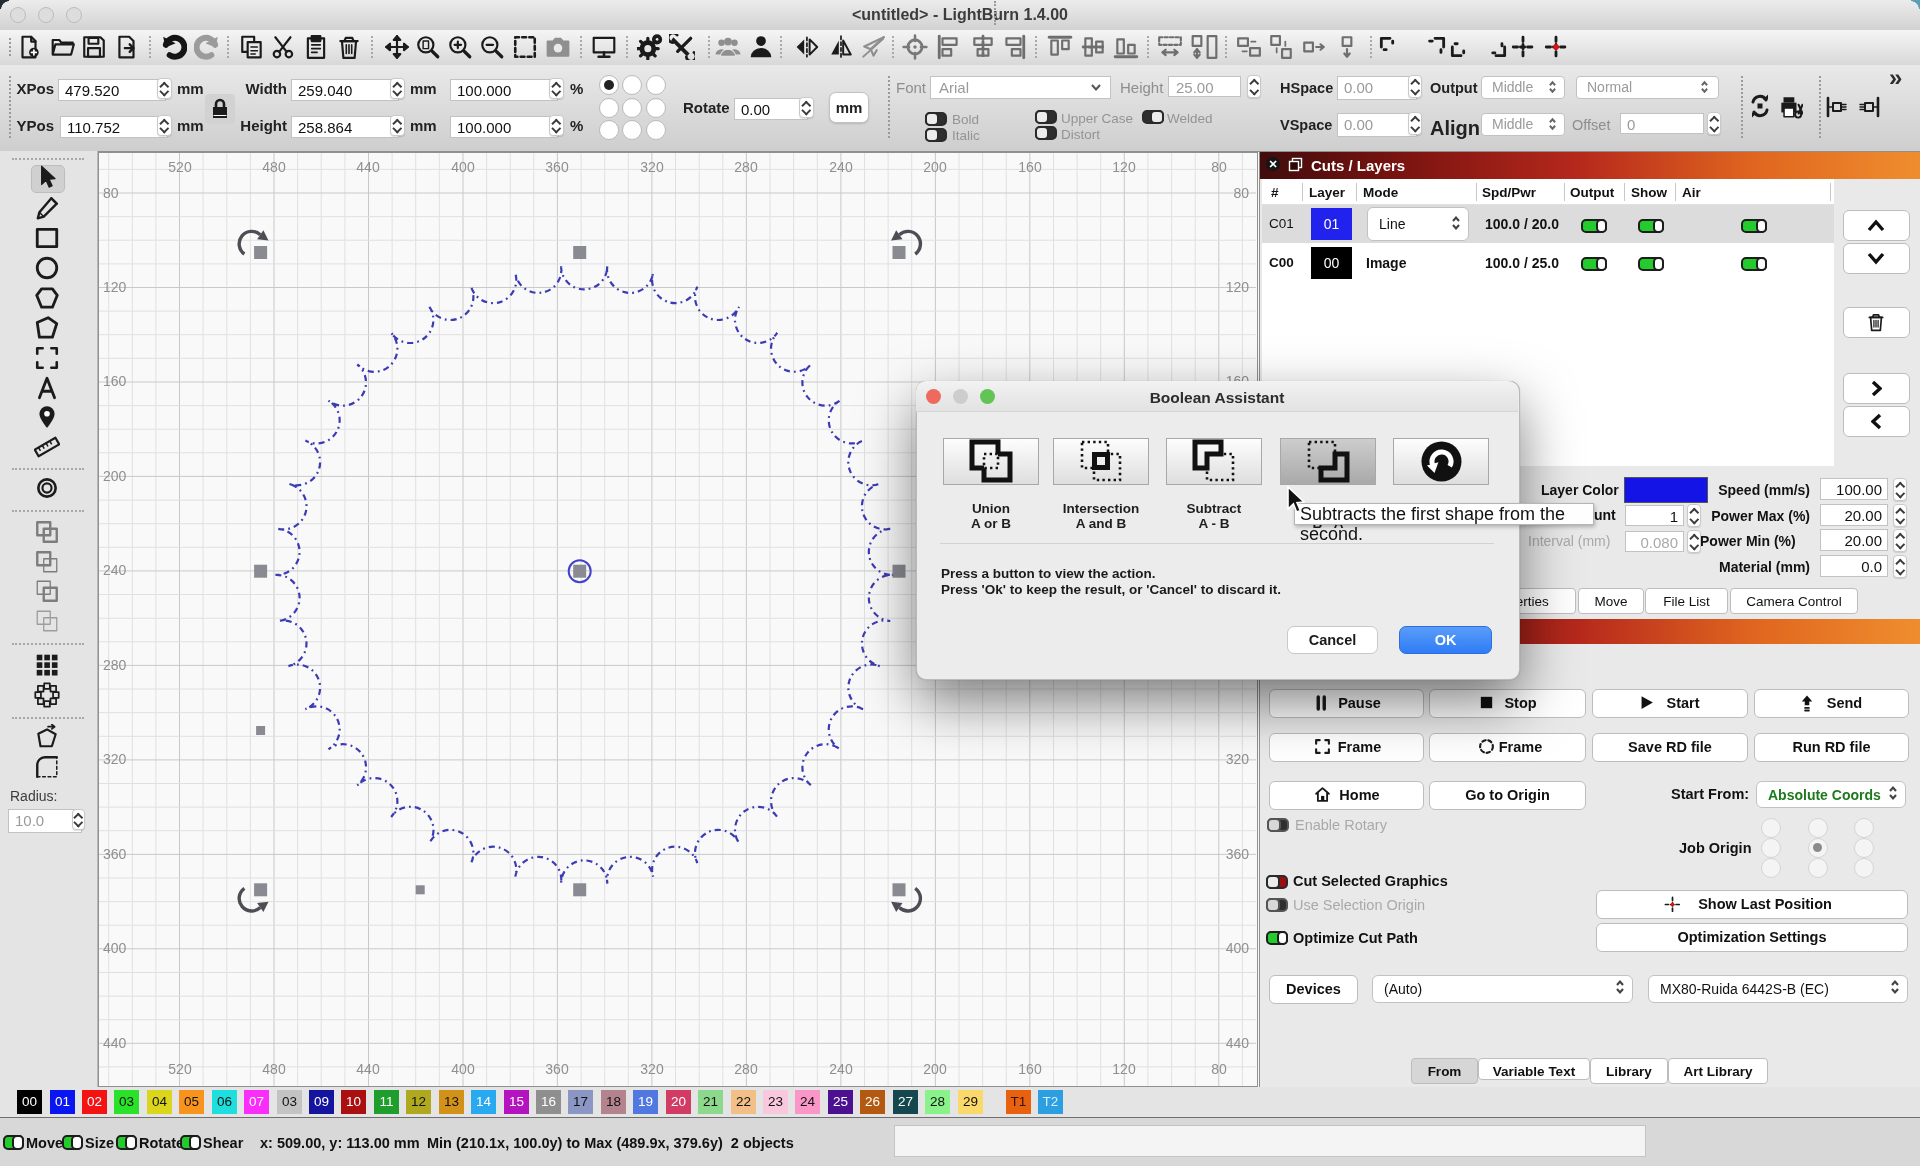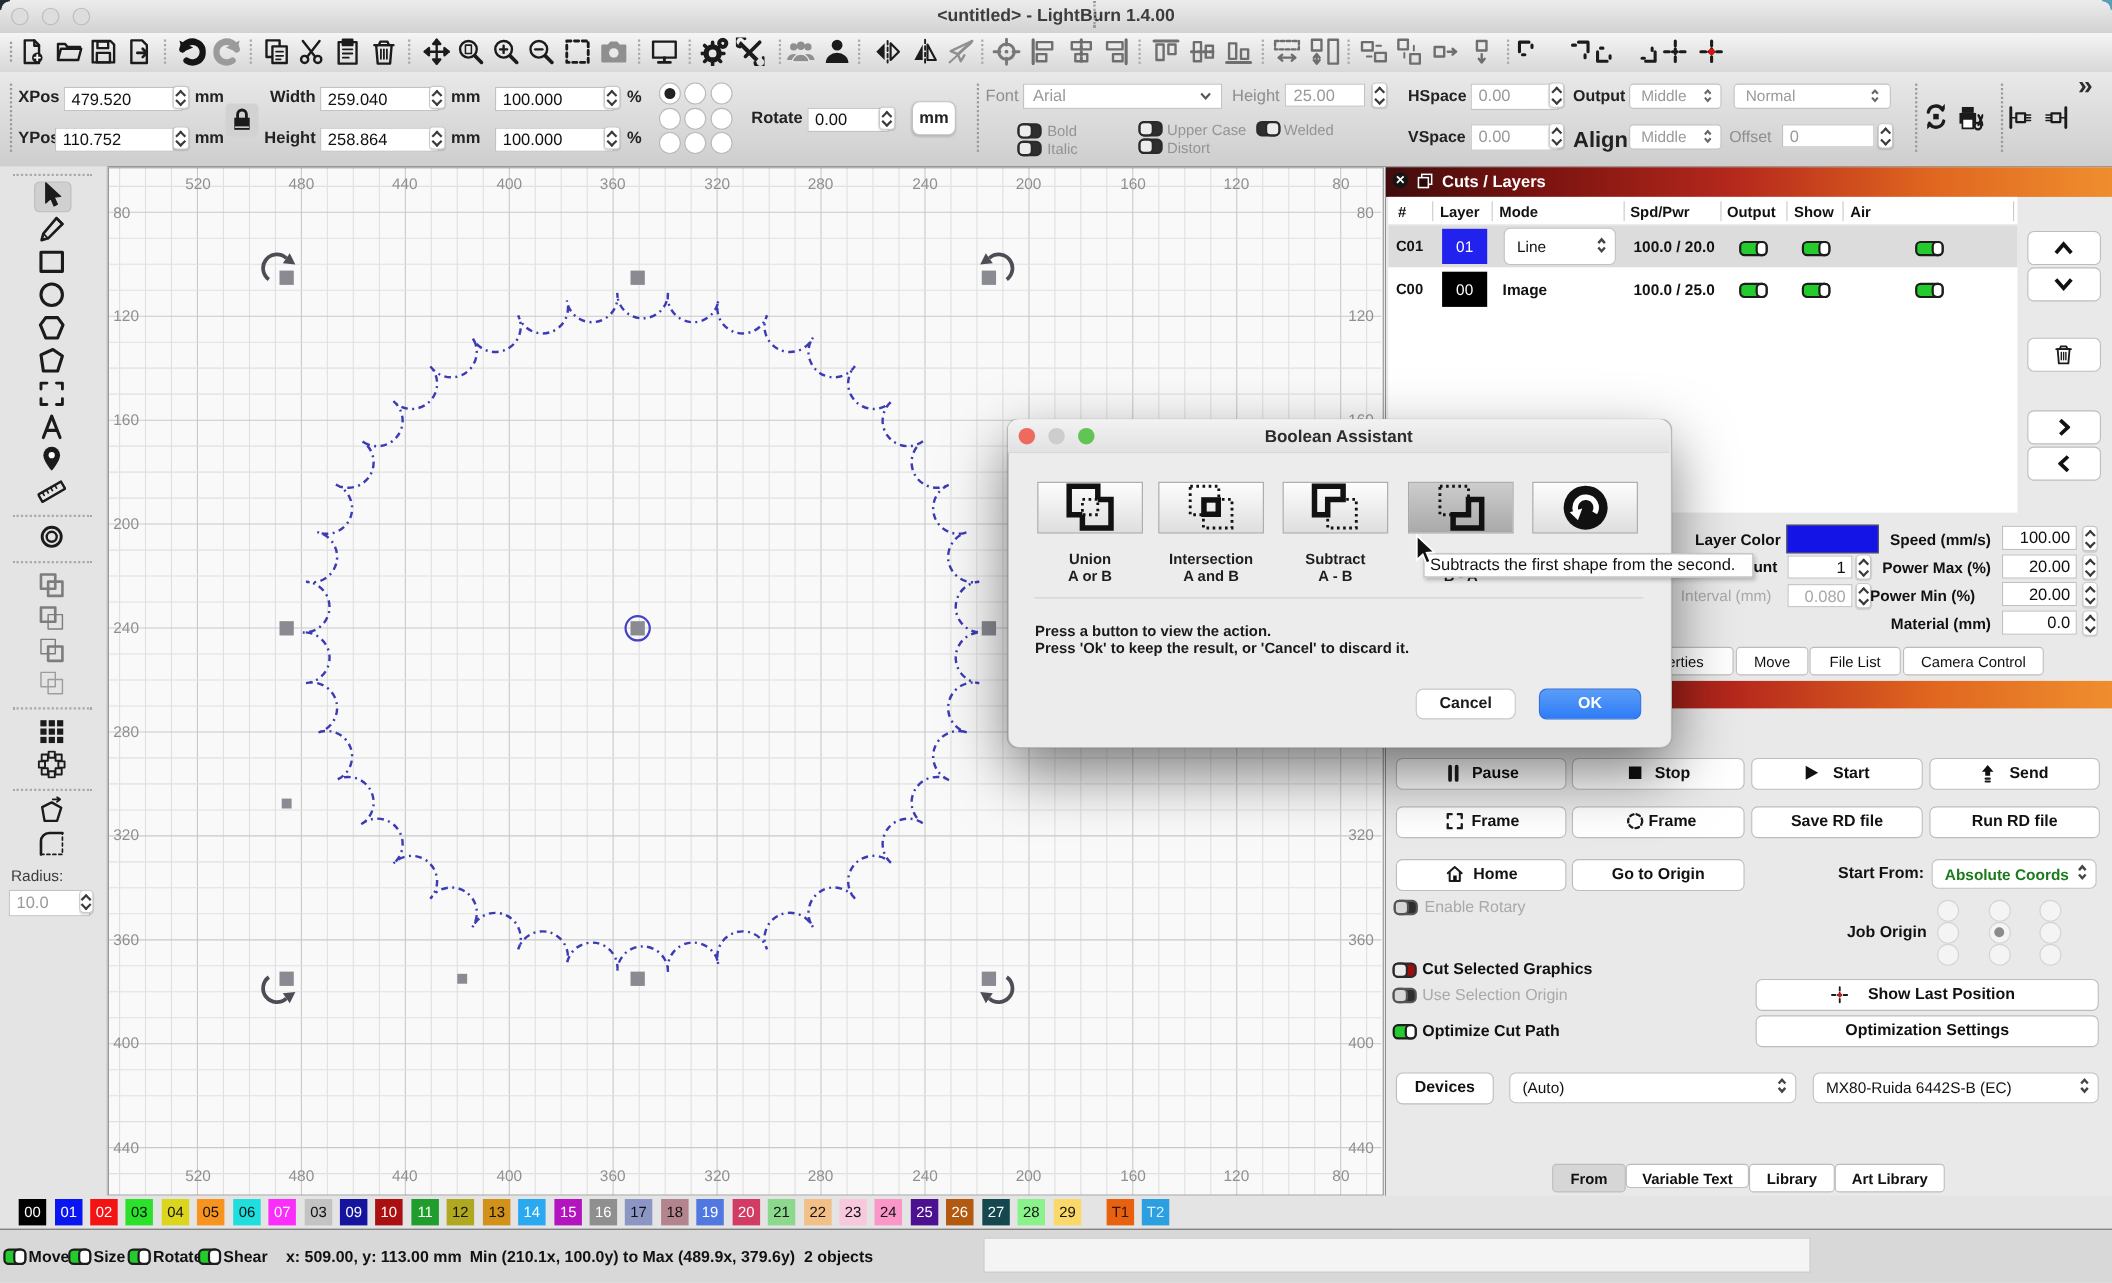--- a/index.html
+++ b/index.html
@@ -270,21 +270,21 @@
 <div style="position:absolute;left:1035px;top:36px;height:22px;border-left:2px dotted #a8a8a8"></div>
 <div style="position:absolute;left:1147px;top:36px;height:22px;border-left:2px dotted #a8a8a8"></div>
 <div style="position:absolute;left:1225px;top:36px;height:22px;border-left:2px dotted #a8a8a8"></div>
 <div style="position:absolute;left:1370px;top:36px;height:22px;border-left:2px dotted #a8a8a8"></div>
 <div style="position:absolute;left:9px;top:38px;height:18px;border-left:2px dotted #9a9a9a"></div>
 <div style="position:absolute;left:0;top:65px;width:1920px;height:86px;background:linear-gradient(#e9e9e9,#cecece);border-bottom:1px solid #8f8f8f"></div>
 <div style="position:absolute;left:9px;top:76px;height:62px;border-left:2px dotted #9a9a9a"></div>
 <div class="lab" style="left:14px;top:80px;width:40px;text-align:right">XPos</div>
 <div class="lab" style="left:14px;top:117px;width:40px;text-align:right">YPos</div>
 <div class="inbox" style="left:58px;top:79px;width:96px;height:19px">479.520</div>
-<div class="inbox" style="left:50px;top:116px;width:96px;height:19px">110.752</div>
+<div class="inbox" style="left:60px;top:116px;width:96px;height:19px">110.752</div>
 <div class="spin" style="left:157px;top:78px;width:15px;height:21px"></div>
 <div class="spin" style="left:157px;top:115px;width:15px;height:21px"></div>
 <div class="lab" style="left:177px;top:80px;width:26px;text-align:left">mm</div>
 <div class="lab" style="left:177px;top:117px;width:26px;text-align:left">mm</div>
 <div style="position:absolute;left:205px;top:94px;width:30px;height:30px;background:#d2d2d2;border-radius:4px"></div>
 <svg style="position:absolute;left:208px;top:97px" width="24" height="24" viewBox="0 0 24 24" fill="none" stroke="#1b1b1b" stroke-width="2" stroke-linecap="round" stroke-linejoin="round">
     <rect x="5" y="10" width="14" height="11" fill="#1b1b1b" stroke="none"></rect>
     <path d="M8 10 V7 a4 4 0 0 1 8 0 v3" stroke-width="2.6"></path>
     <path d="M6 18.5 h12" stroke="#fff" stroke-width="1.2"></path>
   </svg>
@@ -680,21 +680,21 @@
 <div style="position:absolute;left:1682px;top:185px;font-size:13.5px;font-weight:600;color:#111">Air</div>
 <div style="position:absolute;left:1302px;top:183px;height:18px;border-left:1px solid #c9c9c9"></div>
 <div style="position:absolute;left:1356px;top:183px;height:18px;border-left:1px solid #c9c9c9"></div>
 <div style="position:absolute;left:1476px;top:183px;height:18px;border-left:1px solid #c9c9c9"></div>
 <div style="position:absolute;left:1564px;top:183px;height:18px;border-left:1px solid #c9c9c9"></div>
 <div style="position:absolute;left:1624px;top:183px;height:18px;border-left:1px solid #c9c9c9"></div>
 <div style="position:absolute;left:1675px;top:183px;height:18px;border-left:1px solid #c9c9c9"></div>
 <div style="position:absolute;left:1830px;top:183px;height:18px;border-left:1px solid #c9c9c9"></div>
 <div style="position:absolute;left:1262px;top:204px;width:572px;border-top:1px solid #e0e0e0"></div>
 <div style="position:absolute;left:1262px;top:205px;width:572px;height:38px;background:#dcdcdc"></div>
-<div style="position:absolute;left:1269px;top:216px;font-size:13.5px;font-weight:700;color:#111">C01</div>
+<div style="position:absolute;left:1269px;top:216px;font-size:13.5px;font-weight:400;color:#111">C01</div>
 <div style="position:absolute;left:1311px;top:208px;width:41px;height:32px;background:#2222ef;color:#fff;font-size:14px;text-align:center;line-height:32px">01</div>
 <div class="combo" style="left:1367px;top:207px;width:102px;height:34px;border-radius:6px"></div>
 <div style="position:absolute;left:1379px;top:216px;font-size:14px;color:#111">Line</div>
 <svg style="position:absolute;left:1451px;top:215px" width="10" height="16" viewBox="0 0 10 16" stroke="#444" stroke-width="2.2" fill="none">
     <path d="M2 6 L5 2.6 L8 6 M2 10 L5 13.4 L8 10"></path>
   </svg>
 <div style="position:absolute;left:1485px;top:216px;font-size:14px;font-weight:600;color:#111">100.0 / 20.0</div>
 <div style="position:absolute;left:1581px;top:219px;width:26px;height:14px;border:2px solid #1d1d1d;border-radius:5px;background:#24cb2d;box-sizing:border-box"></div>
 <div style="position:absolute;left:1596px;top:219px;width:11px;height:14px;background:#fff;border:2px solid #1d1d1d;border-radius:5px;box-sizing:border-box"></div>
 <div style="position:absolute;left:1638px;top:219px;width:26px;height:14px;border:2px solid #1d1d1d;border-radius:5px;background:#24cb2d;box-sizing:border-box"></div>
@@ -927,15 +927,15 @@
     <path d="M 14.5 33 L 7 25.6 L 18.4 22.3 Z" fill="#fff"></path>
   </svg>
 <div style="position:absolute;left:921px;top:501px;width:140px;text-align:center;font-size:13.5px;font-weight:600;color:#1e1e1e">Union<br>A or B</div>
 <div style="position:absolute;left:1031px;top:501px;width:140px;text-align:center;font-size:13.5px;font-weight:600;color:#1e1e1e">Intersection<br>A and B</div>
 <div style="position:absolute;left:1144px;top:501px;width:140px;text-align:center;font-size:13.5px;font-weight:600;color:#1e1e1e">Subtract<br>A - B</div>
 <div style="position:absolute;left:1258px;top:501px;width:140px;text-align:center;font-size:13.5px;font-weight:600;color:#1e1e1e">Subtract<br>B - A</div>
 <div style="position:absolute;left:940px;top:543px;width:554px;border-top:1px solid #d2d2d2"></div>
 <div style="position:absolute;left:941px;top:566px;font-size:13.5px;font-weight:600;color:#1a1a1a;line-height:16px">Press a button to view the action.<br>Press 'Ok' to keep the result, or 'Cancel' to discard it.</div>
 <div style="position:absolute;left:1287px;top:626px;width:91px;height:28px;background:#fff;border:1px solid #c9c9c9;border-radius:7px;box-sizing:border-box;text-align:center;line-height:26px;font-size:14.5px;font-weight:600;color:#1a1a1a">Cancel</div>
 <div style="position:absolute;left:1399px;top:626px;width:93px;height:28px;background:linear-gradient(#5a9cf8,#2e7cf6);border:1px solid #2e6ee0;border-radius:7px;box-sizing:border-box;text-align:center;line-height:26px;font-size:14.5px;font-weight:600;color:#fff">OK</div>
-<div style="position:absolute;left:1294px;top:503px;width:300px;height:22px;background:#fefefe;border:1px solid #b5b5b5;box-sizing:border-box;font-size:15px;color:#111;line-height:20px;padding-left:5px;box-shadow:1px 2px 4px rgba(0,0,0,.25)">Subtracts the first shape from the second.</div>
+<div style="position:absolute;left:1294px;top:503px;width:300px;height:22px;background:#fefefe;border:1px solid #b5b5b5;box-sizing:border-box;font-size:18px;color:#111;line-height:20px;padding-left:5px;box-shadow:1px 2px 4px rgba(0,0,0,.25)">Subtracts the first shape from the second.</div>
 <svg style="position:absolute;left:1283px;top:485px" width="22" height="30" viewBox="0 0 22 30">
     <path d="M5 2 L5 24 L10.4 19 L13.6 27 L17.3 25.4 L14 17.6 L21 17 Z" fill="#111" stroke="#fff" stroke-width="1.6"></path>
   </svg>
 </body></html>

